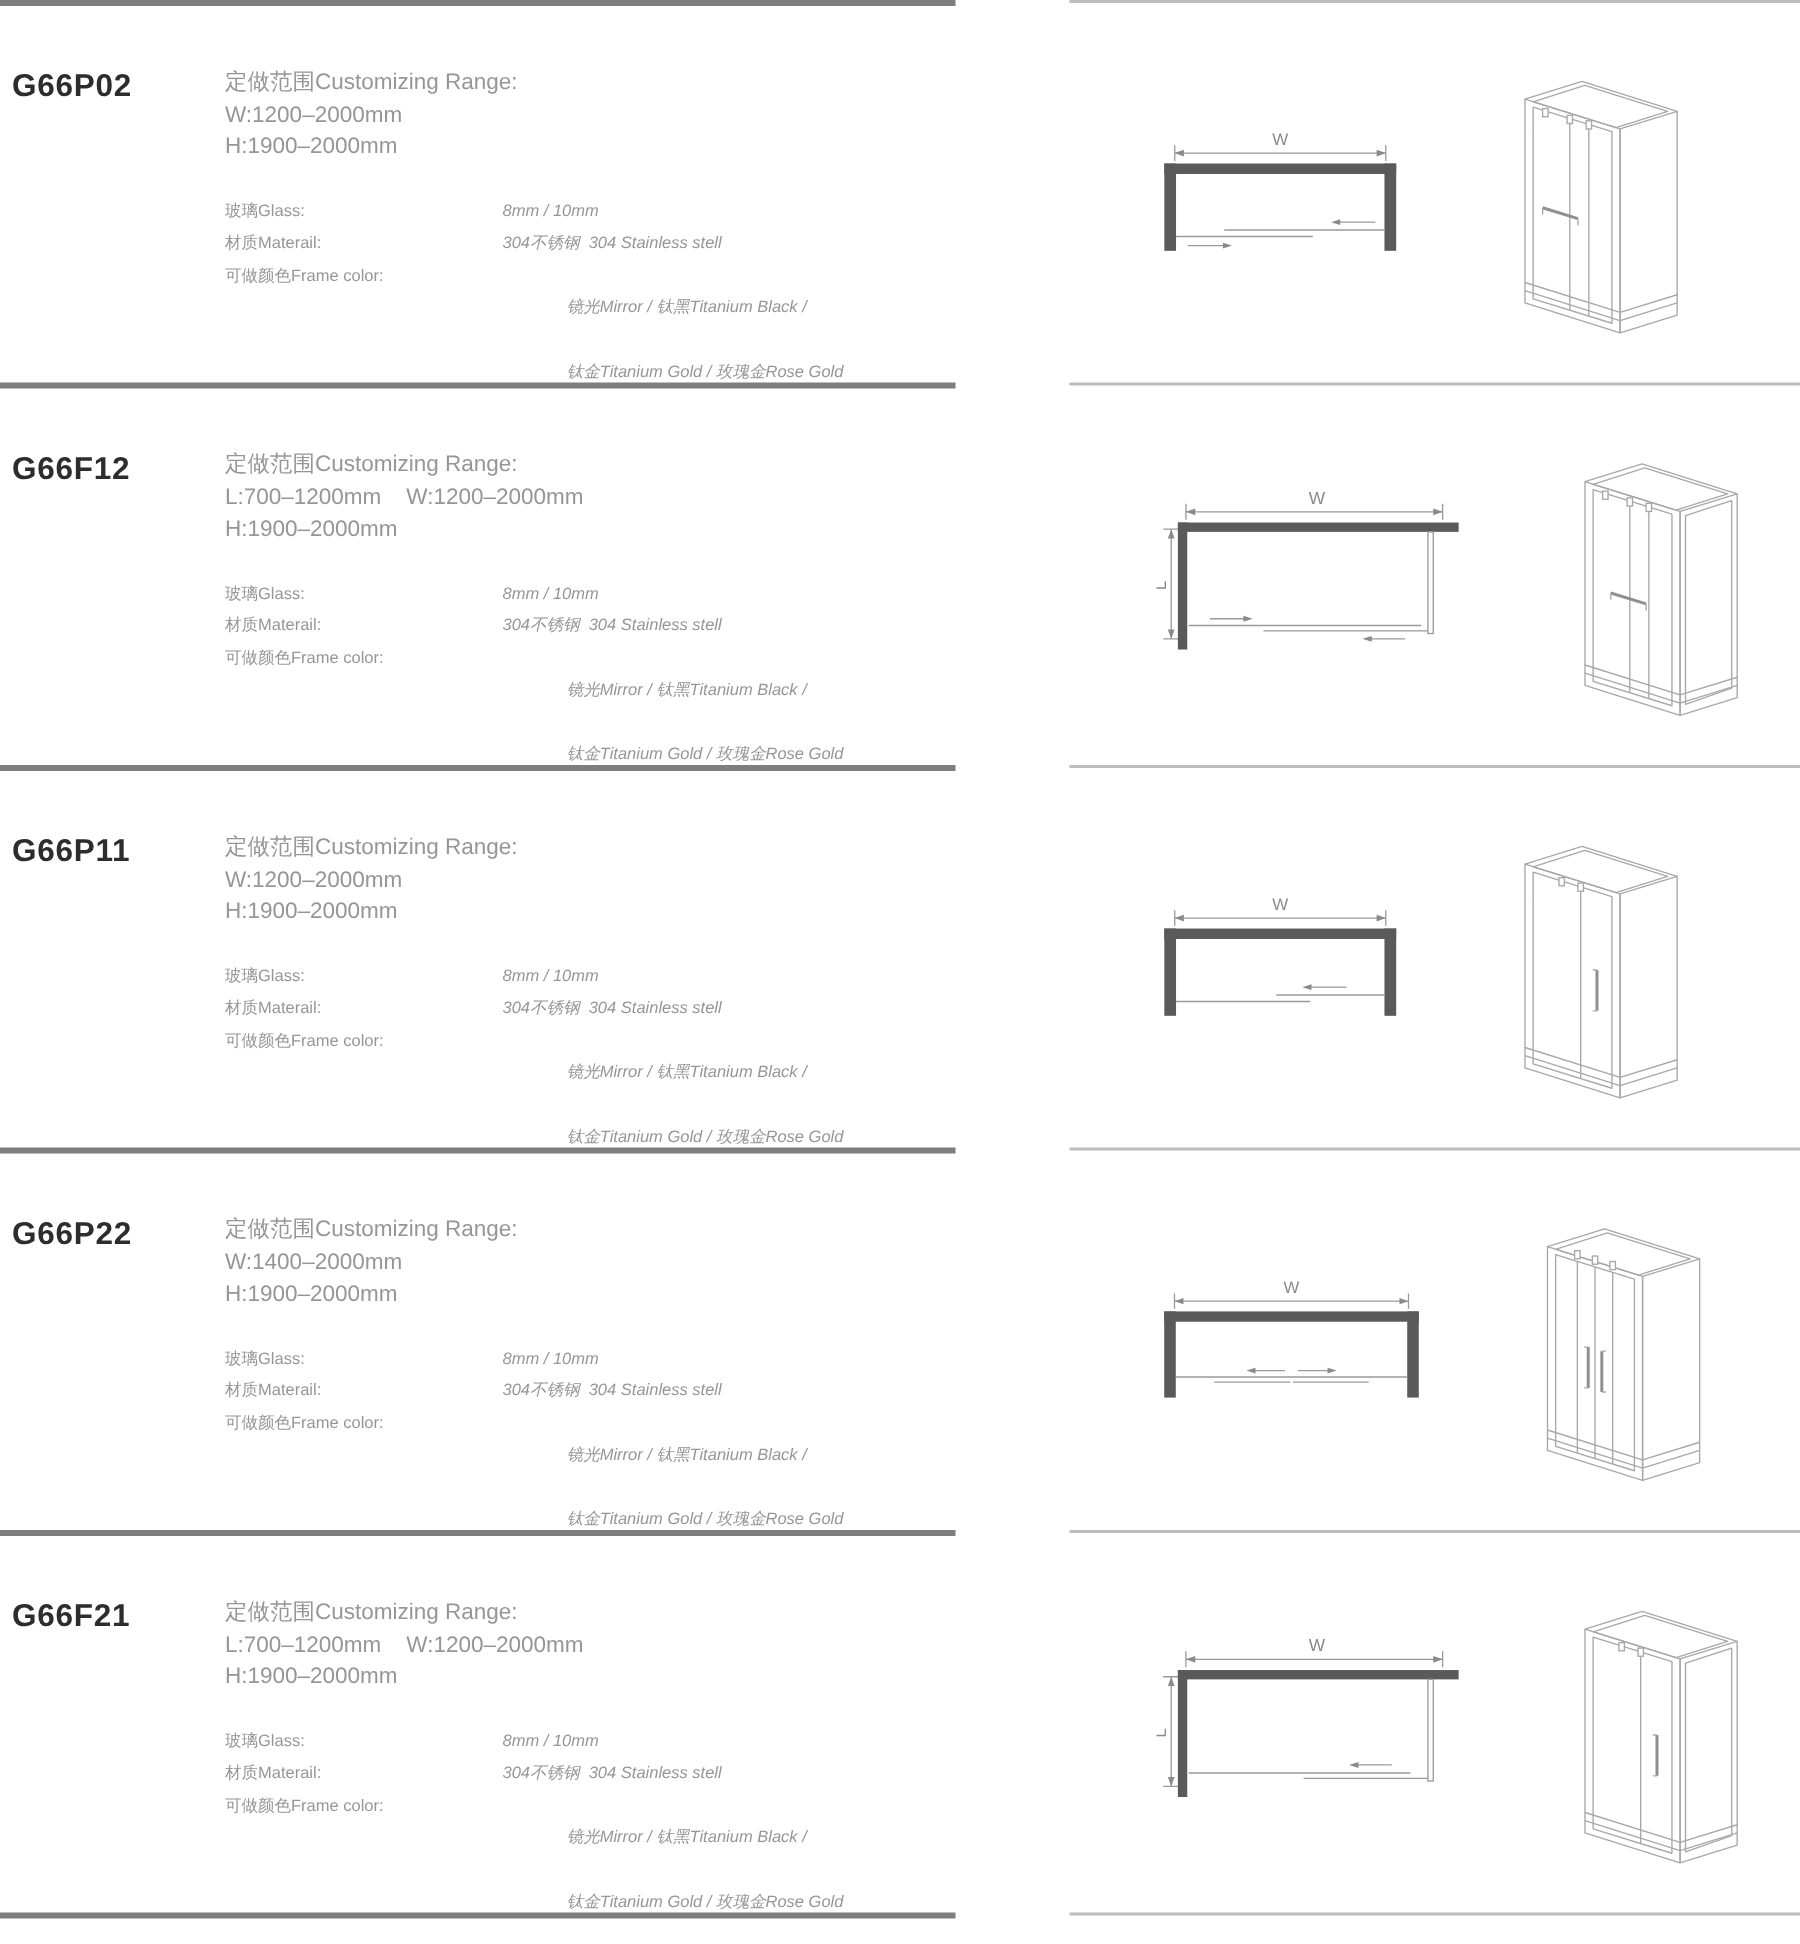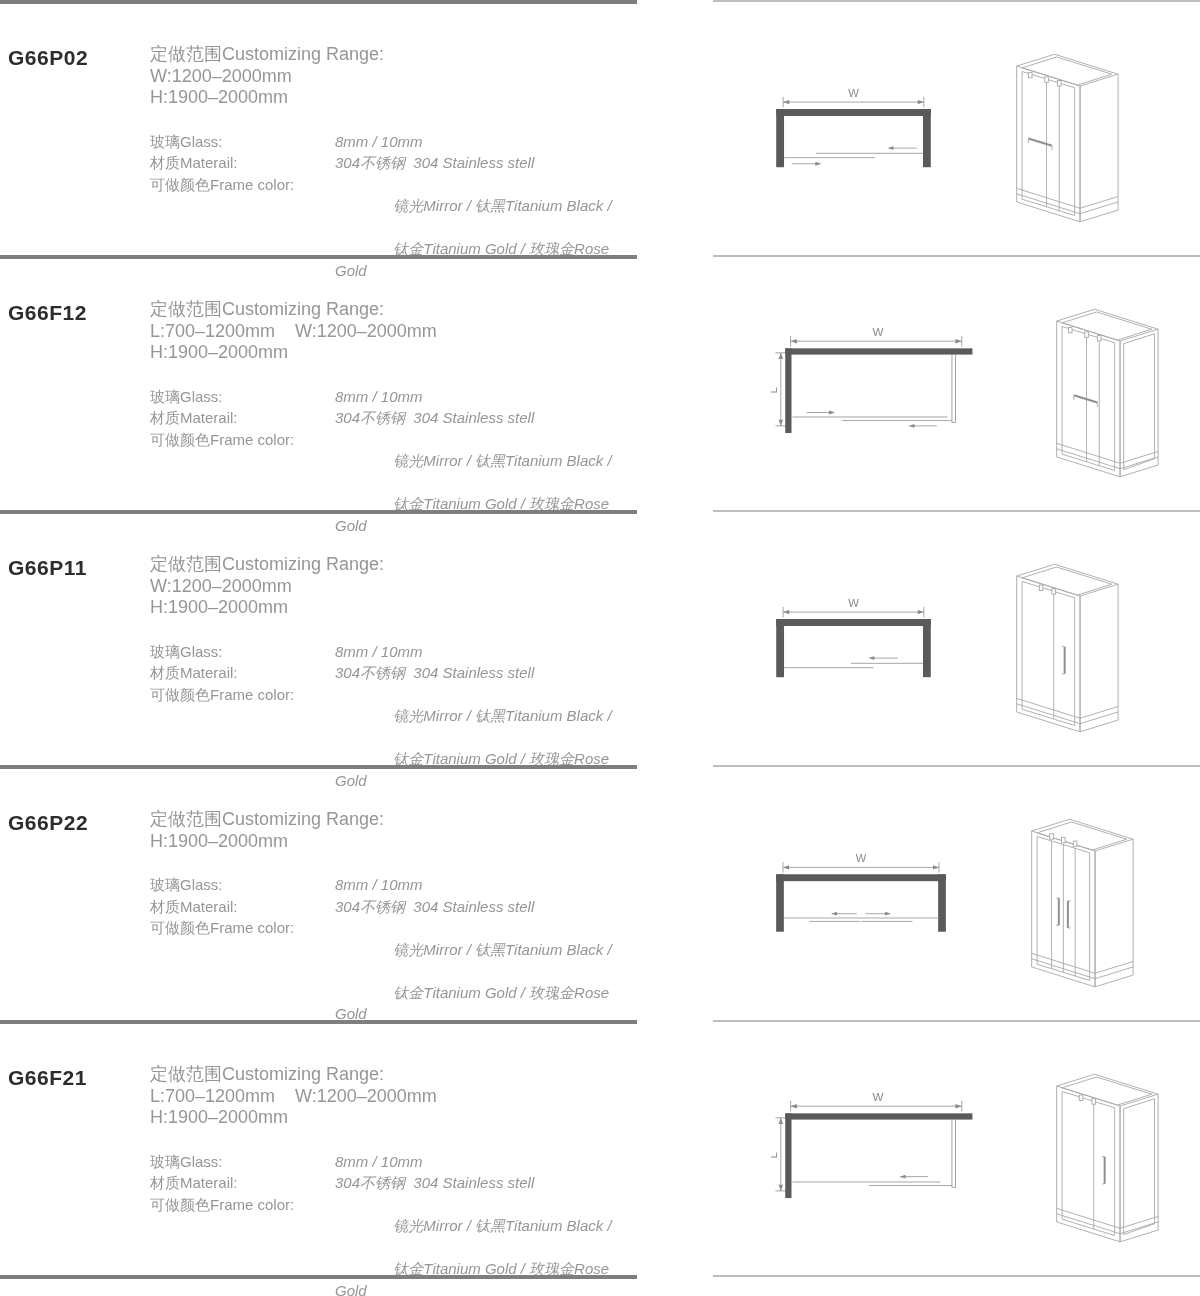--- a/index.html
+++ b/index.html
@@ -22,23 +22,23 @@
     display:flex; align-items:center;
     padding-left:58px; gap:58px;
   }
   .end-row { display:flex; height:0; }
   .end-row .cell-left, .end-row .cell-right { padding:0; height:0; }
   .code {
     position:absolute; left:8px; top:42px;
     font-size:21px; font-weight:bold; color:#2d2d2d; letter-spacing:0.5px;
   }
   .info { margin-left:150px; }
-  .range div { font-size:18px; line-height:21.5px; white-space:pre-wrap; }
+  .range div { font-size:15px; line-height:21.5px; white-space:pre-wrap; }
   .specs { margin-top:22px; }
-  .spec { display:flex; font-size:15px; line-height:21.5px; }
+  .spec { display:flex; font-size:11px; line-height:21.5px; }
   .lab { width:185px; flex:none; white-space:pre-wrap; }
   .val { white-space:pre-wrap;font-style:italic; }
   svg { display:block; }
   svg text { font-family:"Liberation Sans","DejaVu Sans",sans-serif; }
   .plan-walls { fill:#5a5a5a; stroke:none; }
   .thin { stroke:#9a9a9a; stroke-width:1; fill:none; }
   .head { fill:#8a8a8a; stroke:none; }
   .dimtxt { font-size:13px; fill:#8a8a8a; }
   .iso { stroke:#a8a8a8; stroke-width:1; fill:none; stroke-linejoin:round; }
   .clamp { fill:#ffffff; stroke:#a8a8a8; stroke-width:1; }
@@ -258,20 +258,21 @@
       </svg>
     </div>
   </div>
 
   <div class="row">
     <div class="cell-left">
       <div class="code">G66P22</div>
       <div class="info">
         <div class="range">
           <div>定做范围Customizing Range:</div>
+          <div>W:1400–2000mm</div>
           <div>H:1900–2000mm</div>
         </div>
         <div class="specs">
           <div class="spec">
             <span class="lab">玻璃Glass:</span>
             <span class="val">8mm / 10mm</span>
           </div>
           <div class="spec">
             <span class="lab">材质Materail:</span>
             <span class="val">304不锈钢  304 Stainless stell</span>

